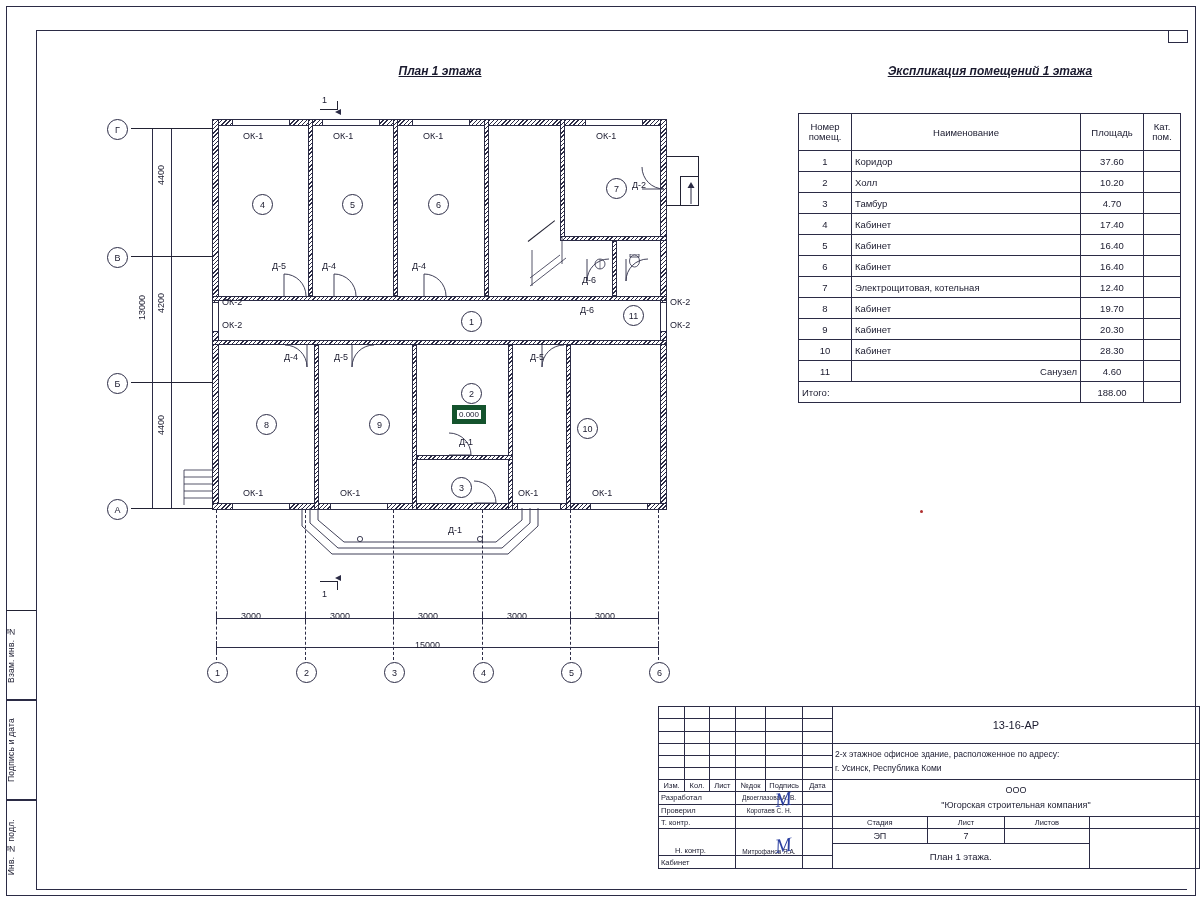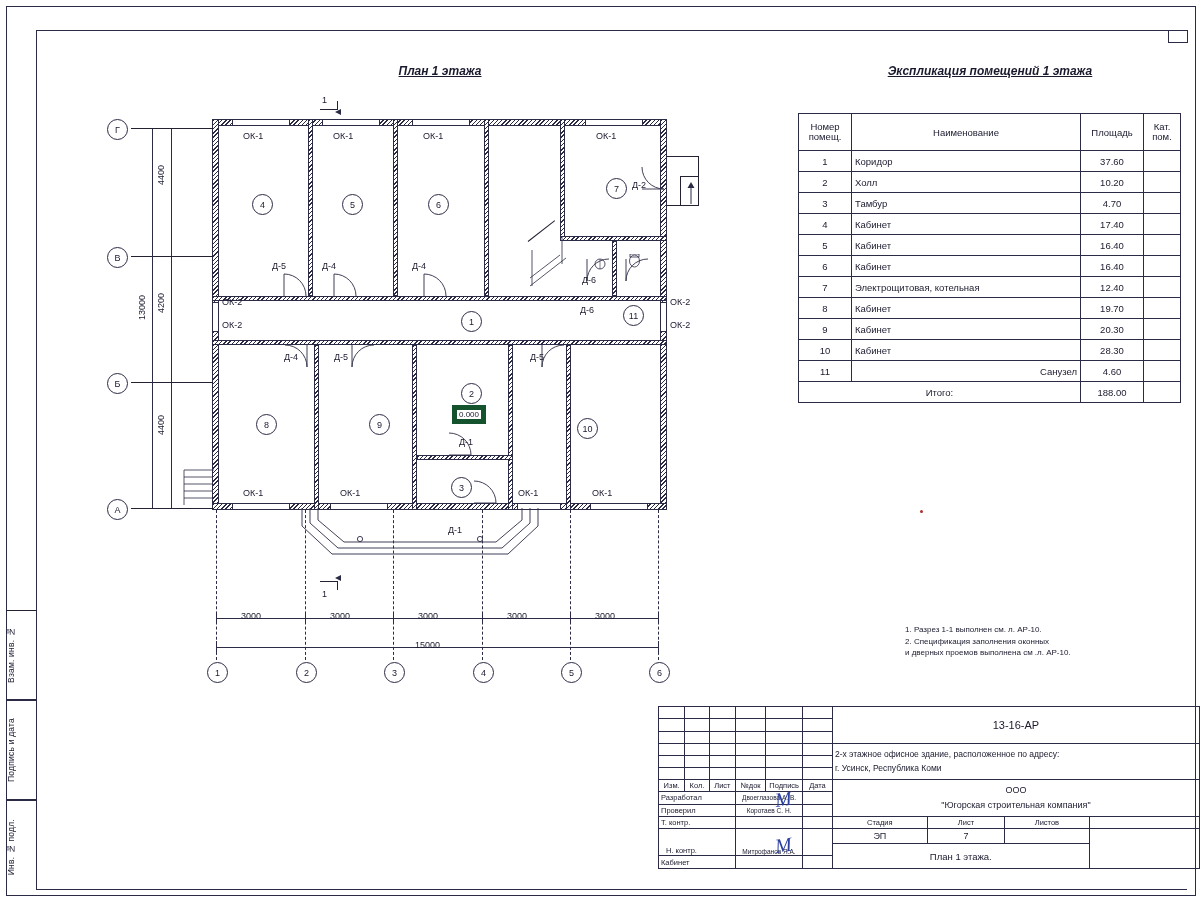--- a/index.html
+++ b/index.html
@@ -133,21 +133,21 @@
           </tr>
           <tr>
             <td style="height: 18px; text-align: center;">11</td>
             <td style="height: 18px; text-align: right;">Санузел</td>
             <td style="height: 18px; text-align: center;">4.60</td>
             <td style="height: 18px; text-align: center;"></td>
           </tr>
         </tbody>
       <tfoot>
         <tr>
-          <td colspan="2" style="text-align:center;height:18px;">Итого:</td>
+          <td colspan="2" style="text-align:left;height:18px;">Итого:</td>
           <td style="text-align:center;">188.00</td>
           <td></td>
         </tr>
       </tfoot>
     </table>
   </div>
 
   <div class="hatch" style="left:212px;top:119px;width:455px;height:7px;"></div>
   <div class="hatch" style="left:212px;top:119px;width:7px;height:391px;"></div>
   <div class="hatch" style="left:660px;top:119px;width:7px;height:391px;"></div>
@@ -361,25 +361,20 @@
 
   <div class="circle axcircle abs" style="left:207px;top:662px;">1</div>
   <div class="circle axcircle abs" style="left:296px;top:662px;">2</div>
   <div class="circle axcircle abs" style="left:384px;top:662px;">3</div>
   <div class="circle axcircle abs" style="left:473px;top:662px;">4</div>
   <div class="circle axcircle abs" style="left:561px;top:662px;">5</div>
   <div class="circle axcircle abs" style="left:649px;top:662px;">6</div>
 
   <div class="redpt" style="left:920px;top:510px;"></div>
 
-  <div class="abs note" style="left:905px;top:624px;width:280px;">
-    <div>1. Разрез 1-1 выполнен см. л. АР-10.</div>
-    <div>2. Спецификация заполнения оконных</div>
-    <div>    и дверных проемов выполнена см .л. АР-10.</div>
-  </div>
 
   <div class="stampwrap">
     <table class="stamp">
       <tbody>
           <tr>
         <td style="width:22px;"></td>
             <td style="width:20px;"></td>
             <td style="width:22px;"></td>
         <td style="width:26px;"></td>
             <td style="width:32px;"></td>
@@ -457,21 +452,21 @@
       <tr>
         <td colspan="3" style="padding-left:2px;">Т. контр.</td>
         <td colspan="2"></td>
             <td></td>
         <td style="width:50px;text-align:center;">Стадия</td>
         <td style="width:40px;text-align:center;">Лист</td>
         <td style="width:44px;text-align:center;">Листов</td>
         <td style="width:60px;"></td>
       </tr>
       <tr>
-        <td colspan="3" rowspan="2" style="padding-left:7px;vertical-align:bottom;height:22px;">Н. контр.</td>
+        <td colspan="3" rowspan="2" style="padding-left:16px;vertical-align:bottom;height:22px;">Н. контр.</td>
         <td colspan="2" rowspan="2" style="text-align:center;font-size:6.5px;vertical-align:bottom;">Митрофанов Я.А.</td>
         <td rowspan="2"></td>
         <td style="text-align:center;height:14px;font-size:9px;">ЭП</td>
         <td style="text-align:center;font-size:9px;">7</td>
         <td></td>
         <td rowspan="3"></td>
       </tr>
       <tr>
         <td colspan="3" rowspan="2" style="text-align:center;vertical-align:middle;font-size:9.5px;height:24px;">План 1 этажа.</td>
       </tr>

